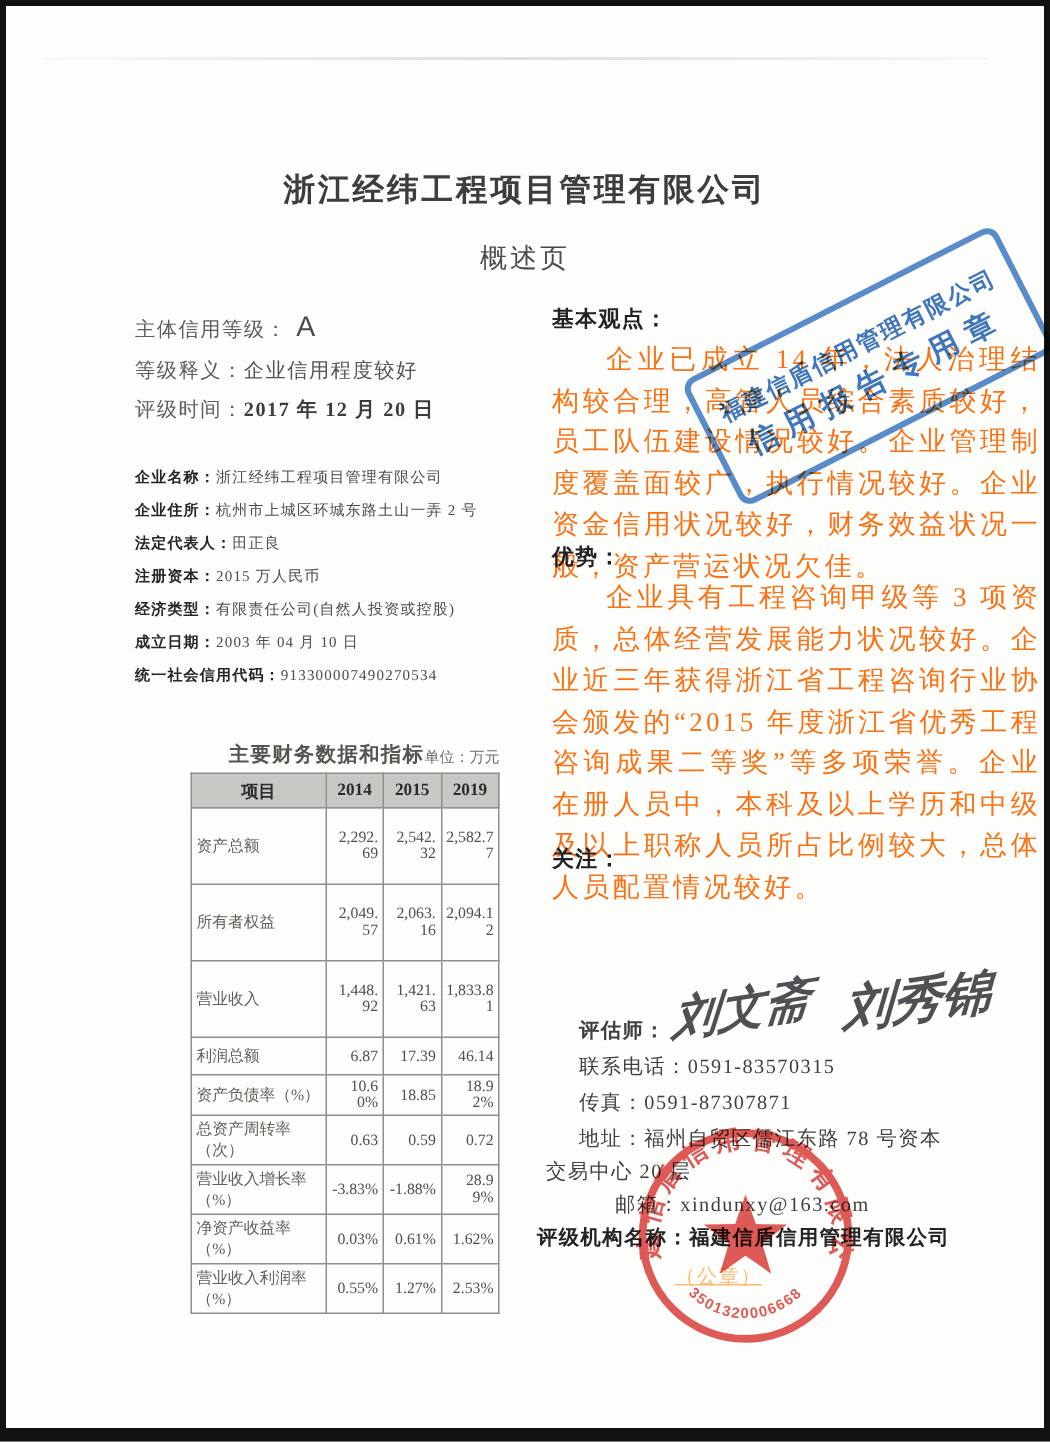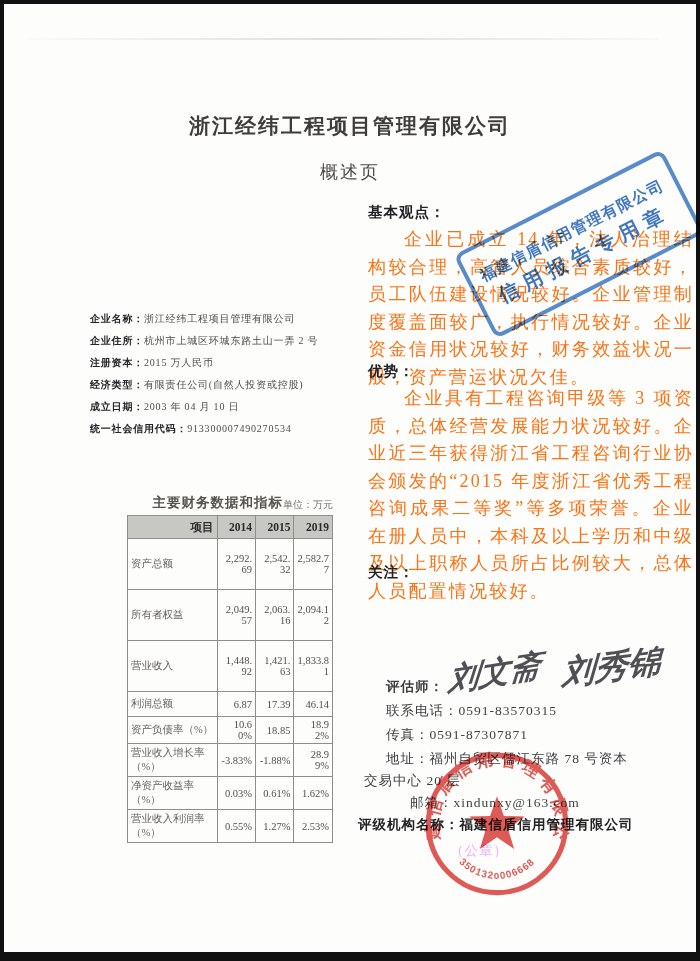--- a/index.html
+++ b/index.html
@@ -27,21 +27,21 @@
   .company{left:90px;top:308px;width:280px;font-size:10px;line-height:22px;
            letter-spacing:.8px;color:#4b4b49;text-align:justify;}
   .company b{color:#26262a;font-weight:700;}
 
   
   .fin-caption{left:127px;top:494px;width:206px;display:flex;justify-content:flex-end;align-items:flex-end;}
   .fin-caption .t{font-size:13.5px;font-weight:600;color:#55544e;letter-spacing:1px;}
   .fin-caption .u{font-size:10px;color:#6e6d65;}
   table.fin{left:127px;top:515px;position:absolute;border-collapse:collapse;width:206px;
             font-size:10.5px;color:#56554f;}
-  table.fin th,table.fin td{border:1px solid #8f8e88;padding:2px 3px;text-align:right;}
+  table.fin th,table.fin td{border:1px solid #8f8e88;padding:2px 3px;}
   table.fin th{background:#c7c7c3;color:#2b2b29;font-size:11.5px;font-weight:700;height:18px;}
   table.fin td.lbl{width:92px;text-align:left;color:#605f58;}
   table.fin td.num{width:33px;text-align:right;word-break:break-all;color:#504f49;}
   table.fin tr.tall td{height:46px;}
   table.fin tr.mid td{height:20px;}
 
   
   .rcol-h{width:324px;font-size:14.5px;font-weight:700;color:#222226;letter-spacing:1px;}
   .rcol-p{width:326px;font-size:18px;line-height:27.5px;letter-spacing:2.2px;color:#f97316;
           text-align:justify;text-indent:2em;}
@@ -55,21 +55,21 @@
   
   .contact{left:358px;top:670px;width:340px;height:200px;font-size:13.5px;color:#3f3f41;letter-spacing:1px;}
   .contact .line{position:absolute;white-space:nowrap;}
   .c-assessor{top:8px;left:28px;font-weight:bold;}
   .c-phone{top:32px;left:28px;}
   .c-fax{top:56px;left:28px;}
   .c-addr{top:80px;left:28px;}
   .c-addr2{top:102px;left:6px;}
   .c-email{top:124px;left:28px;padding-left:24px;}
   .c-agency{top:146px;left:0;font-weight:700;color:#232325;}
-  .c-seal-note{top:172px;left:92px;color:#f0abfc;}
+  .c-seal-note{top:172px;left:92px;color:#fdba74;text-decoration:underline;}
 
   
   .sig{font-style:italic;font-weight:600;color:rgba(48,48,54,.85);white-space:nowrap;}
   .sig1{left:448px;top:652px;font-size:31px;transform:rotate(-9deg) skewX(-14deg);}
   .sig2{left:562px;top:645px;font-size:33px;transform:rotate(-7deg) skewX(-10deg);}
 
   
   .blue-stamp{left:462px;top:197px;width:226px;height:86px;transform:rotate(-27deg);
               border:4px solid rgba(44,106,190,.78);border-radius:9px;
               display:flex;flex-direction:column;justify-content:center;align-items:center;
@@ -83,24 +83,36 @@
 </head>
 <body>
 
 <div class="photo">
   <div class="paper"></div>
   <div class="scanline"></div>
 
   <div class="abs doc-title">浙江经纬工程项目管理有限公司</div>
   <div class="abs doc-subtitle">概述页</div>
 
+  <div class="abs rating">
+    <div class="row">
+      <span>主体信用等级：</span><span class="grade">A</span>
+    </div>
+    <div class="row">
+      <span>等级释义：</span><span class="val">企业信用程度较好</span>
+    </div>
+    <div class="row">
+      <span>评级时间：</span><span class="date-val">2017 年 12 月 20 日</span>
+    </div>
+  </div>
 
   <div class="abs company">
     <div><b>企业名称：</b><span>浙江经纬工程项目管理有限公司</span></div>
     <div><b>企业住所：</b><span>杭州市上城区环城东路土山一弄 2 号</span></div>
+    <div><b>法定代表人：</b><span>田正良</span></div>
     <div><b>注册资本：</b><span>2015 万人民币</span></div>
     <div><b>经济类型：</b><span>有限责任公司(自然人投资或控股)</span></div>
     <div><b>成立日期：</b><span>2003 年 04 月 10 日</span></div>
     <div><b>统一社会信用代码：</b><span>913300007490270534</span></div>
   </div>
 
   <div class="abs fin-caption">
     <span class="t">主要财务数据和指标</span>
     <span class="u">单位：万元</span>
   </div>
@@ -135,20 +147,26 @@
       <td class="lbl">利润总额</td>
       <td class="num">6.87</td>
       <td class="num">17.39</td>
       <td class="num">46.14</td>
     </tr>
     <tr class="mid">
       <td class="lbl">资产负债率（%）</td>
       <td class="num">10.60%</td>
       <td class="num">18.85</td>
       <td class="num">18.92%</td>
+    </tr>
+    <tr class="mid">
+      <td class="lbl">总资产周转率（次）</td>
+      <td class="num">0.63</td>
+      <td class="num">0.59</td>
+      <td class="num">0.72</td>
     </tr>
     <tr class="mid">
       <td class="lbl">营业收入增长率（%）</td>
       <td class="num">-3.83%</td>
       <td class="num">-1.88%</td>
       <td class="num">28.99%</td>
     </tr>
     <tr class="mid">
       <td class="lbl">净资产收益率（%）</td>
       <td class="num">0.03%</td>

